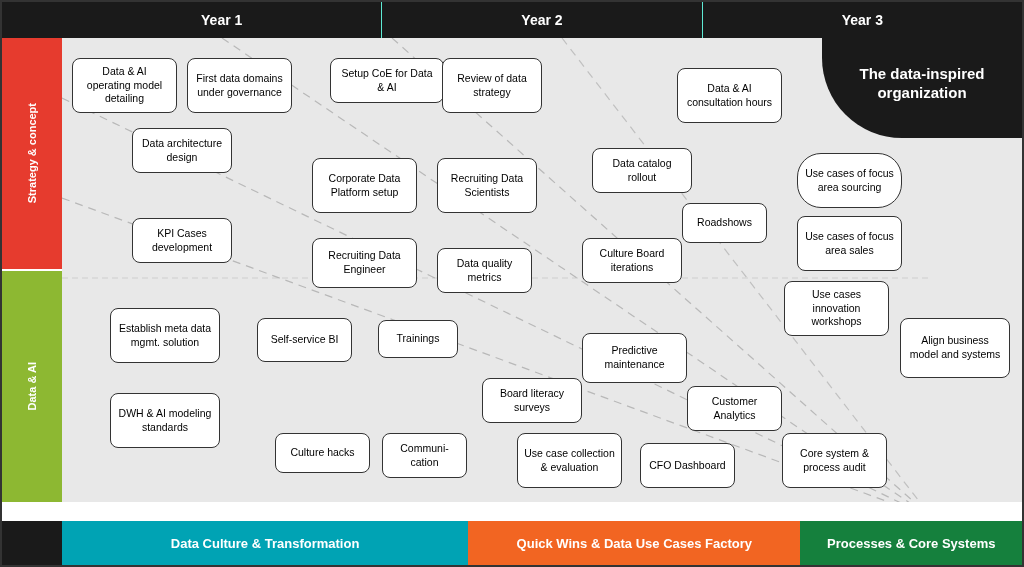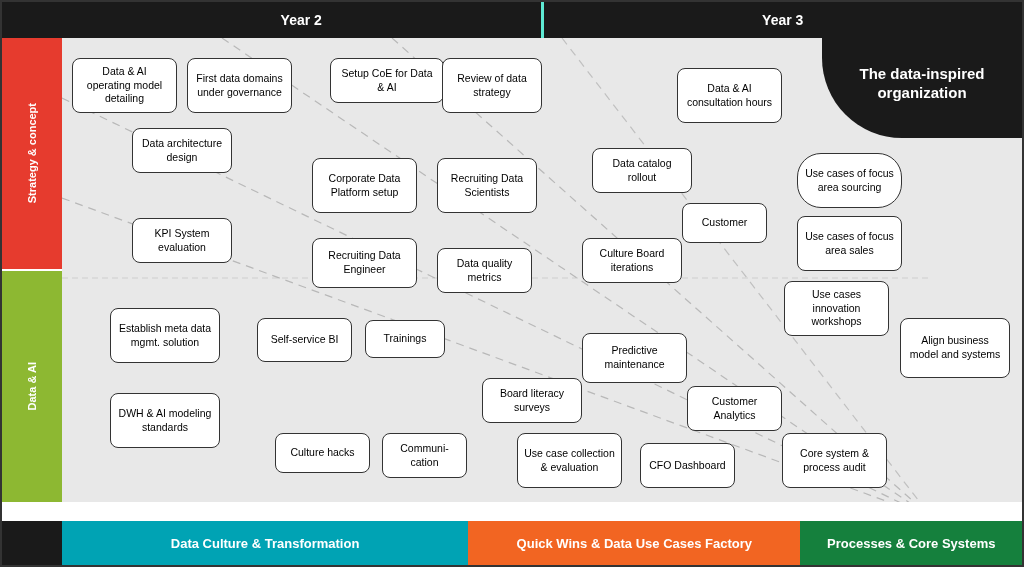--- a/index.html
+++ b/index.html
@@ -29,21 +29,21 @@
       display: flex;
     }
     .header-year {
       flex: 1;
       display: flex;
       align-items: center;
       justify-content: center;
       color: #fff;
       font-size: 14px;
       font-weight: bold;
-      border-left: 3px solid #5eead4;
+      border-left: 1px solid #5eead4;
     }
     .header-year:first-child { border-left: none; }
 
     
     .content-area {
       display: flex;
       flex: 1;
       overflow: hidden;
     }
 
@@ -175,20 +175,21 @@
     }
   </style>
 </head>
 <body>
 
 <div class="main-container">
 
   <div class="header-row">
     <div class="header-left-spacer"></div>
     <div class="header-years">
+      <div class="header-year">Year 1</div>
       <div class="header-year">Year 2</div>
       <div class="header-year">Year 3</div>
     </div>
   </div>
 
   <div class="content-area">
 
     <div class="left-labels">
       <div class="label-strategy">
         <span>Strategy &amp; concept</span>
@@ -218,33 +219,33 @@
         <div class="dark-corner-text">The data-inspired organization</div>
       </div>
 
     <div class="card" style="left: 10px; top: 20px; width: 105px; height: 55px;">Data &amp; AI operating model detailing</div>
         <div class="card" style="left: 125px; top: 20px; width: 105px; height: 55px;">First data domains under governance</div>
         <div class="card" style="left: 70px; top: 90px; width: 100px; height: 45px;">Data architecture design</div>
         <div class="card" style="left: 268px; top: 20px; width: 114px; height: 45px;">Setup CoE for Data &amp; AI</div>
         <div class="card" style="left: 380px; top: 20px; width: 100px; height: 55px;">Review of data strategy</div>
         <div class="card" style="left: 615px; top: 30px; width: 105px; height: 55px;">Data &amp; AI consultation hours</div>
         <div class="card" style="left: 530px; top: 110px; width: 100px; height: 45px;">Data catalog rollout</div>
-        <div class="card" style="left: 70px; top: 180px; width: 100px; height: 45px;">KPI System evaluation</div>
+        <div class="card" style="left: 70px; top: 180px; width: 100px; height: 45px;">KPI Cases development</div>
         <div class="card" style="left: 250px; top: 120px; width: 105px; height: 55px;">Corporate Data Platform setup</div>
         <div class="card" style="left: 375px; top: 120px; width: 100px; height: 55px;">Recruiting Data Scientists</div>
-        <div class="card" style="left: 620px; top: 165px; width: 85px; height: 40px;">Customer</div>
+        <div class="card" style="left: 620px; top: 165px; width: 85px; height: 40px;">Roadshows</div>
         <div class="card" style="left: 735px; top: 115px; width: 105px; height: 55px; border-radius: 24px;">Use cases of focus area sourcing</div>
         <div class="card" style="left: 735px; top: 178px; width: 105px; height: 55px;">Use cases of focus area sales</div>
         <div class="card" style="left: 250px; top: 200px; width: 105px; height: 50px;">Recruiting Data Engineer</div>
         <div class="card" style="left: 375px; top: 210px; width: 95px; height: 45px;">Data quality metrics</div>
         <div class="card" style="left: 520px; top: 200px; width: 100px; height: 45px;">Culture Board iterations</div>
         <div class="card" style="left: 722px; top: 243px; width: 105px; height: 55px;">Use cases innovation workshops</div>
         <div class="card" style="left: 48px; top: 270px; width: 110px; height: 55px;">Establish meta data mgmt. solution</div>
         <div class="card" style="left: 195px; top: 280px; width: 95px; height: 44px;">Self-service BI</div>
-        <div class="card" style="left: 303px; top: 282px; width: 80px; height: 38px;">Trainings</div>
+        <div class="card" style="left: 316px; top: 282px; width: 80px; height: 38px;">Trainings</div>
         <div class="card" style="left: 520px; top: 295px; width: 105px; height: 50px;">Predictive maintenance</div>
         <div class="card" style="left: 838px; top: 280px; width: 110px; height: 60px;">Align business model and systems</div>
         <div class="card" style="left: 48px; top: 355px; width: 110px; height: 55px;">DWH &amp; AI modeling standards</div>
         <div class="card" style="left: 420px; top: 340px; width: 100px; height: 45px;">Board literacy surveys</div>
         <div class="card" style="left: 625px; top: 348px; width: 95px; height: 45px;">Customer Analytics</div>
         <div class="card" style="left: 213px; top: 395px; width: 95px; height: 40px;">Culture hacks</div>
         <div class="card" style="left: 320px; top: 395px; width: 85px; height: 45px;">Communi-cation</div>
         <div class="card" style="left: 455px; top: 395px; width: 105px; height: 55px;">Use case collection &amp; evaluation</div>
         <div class="card" style="left: 578px; top: 405px; width: 95px; height: 45px;">CFO Dashboard</div>
         <div class="card" style="left: 720px; top: 395px; width: 105px; height: 55px;">Core system &amp; process audit</div>

